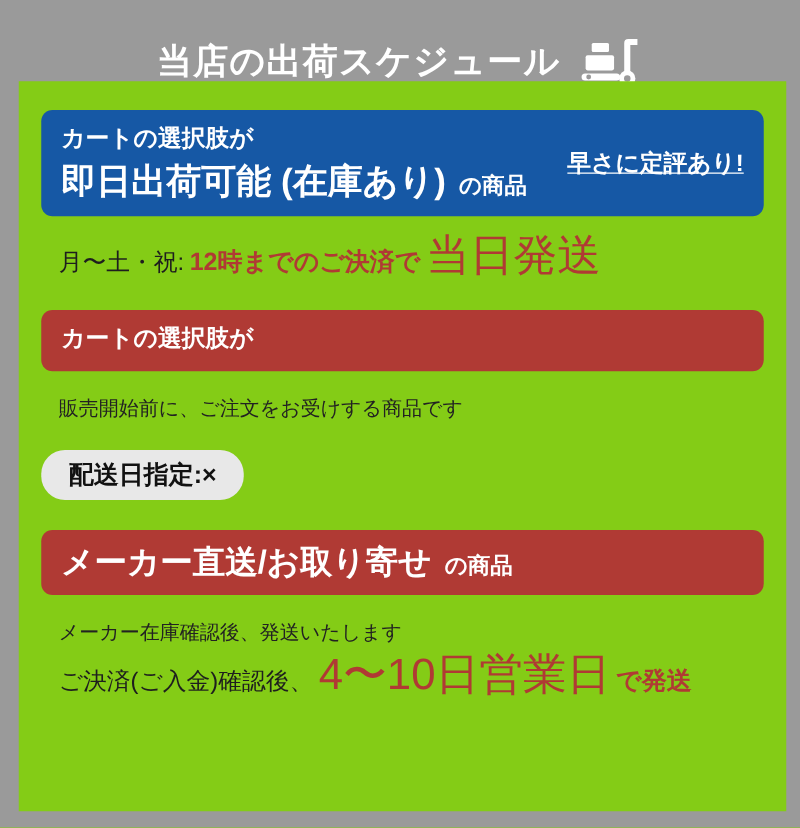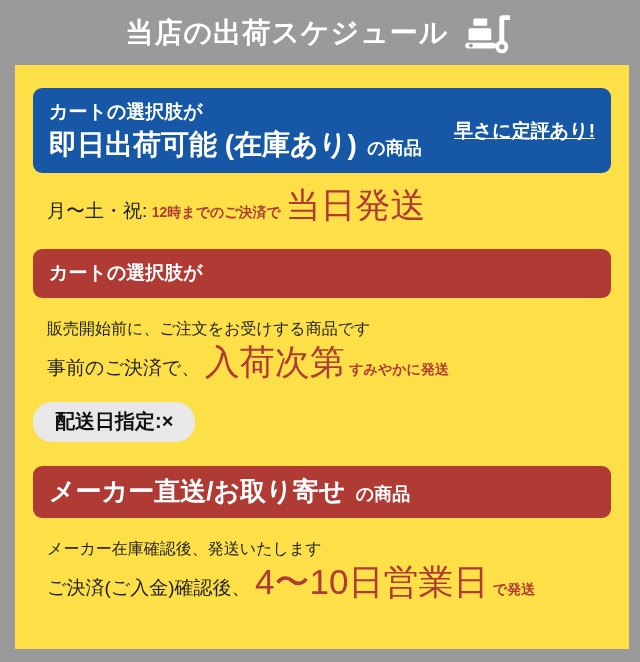--- a/index.html
+++ b/index.html
@@ -7,30 +7,31 @@
   body {
     font-family:"Liberation Sans","DejaVu Sans",sans-serif;
     background:#9a9a9a;
     position:relative;
   }
   
   .titlebar {
     height:65px;
     display:flex; align-items:center; justify-content:center;
     gap:14px;
+    margin-top:16px;
   }
   .titlebar .title-text {
     color:#ffffff; font-size:28px; font-weight:bold; letter-spacing:1px;
   }
   .titlebar .truck-icon { width:52px; height:44px; display:block; }
 
   
   .panel {
     position:absolute; left:15px; right:11px; top:65px; bottom:13px;
-    background:#fde047;
+    background:#84cc16;
     padding:23px 18px 0 18px;
   }
 
   
   .hdr-box {
     position:relative;
     border-radius:9px;
     color:#ffffff;
     padding:11px 16px 12px 16px;
   }
@@ -44,21 +45,21 @@
     position:absolute; right:16px; top:50%; transform:translateY(-50%);
     font-size:19px; font-weight:bold; color:#ffffff;text-decoration:underline;
   }
   .hdr-box.single { padding:10px 16px 11px 16px; }
 
   
   .rows { margin:15px 0 20px 14px; }
   .text-row { line-height:33px; margin-bottom:2px; }
   .lbl       { color:#1e1e1e; font-size:19px; font-weight:normal; }
   .note-row  { color:#222222; font-size:16px; font-weight:normal; line-height:32px; }
-  .red-small { color:#b03a34; font-size:14px; font-weight:bold; }
+  .red-small { color:#b03a34; font-size:20px; font-weight:bold; }
   .red-big   { color:#b03a34; font-size:35px; font-weight:normal;margin-top:16px; }
 
   
   .pill {
     display:inline-block;
     background:#e8e8e8;
     border-radius:19px;
     padding:6px 22px 7px 22px;
     font-size:20px; font-weight:bold; color:#111111;
     margin:2px 0 0 0;
@@ -105,25 +106,20 @@
       <span class="red-big">当日発送</span>
     </div>
   </div>
 
   <div class="hdr-box red">
     <div class="hdr-line1">カートの選択肢が</div>
   </div>
 
   <div class="rows" style="margin-bottom:14px;">
     <div class="note-row">販売開始前に、ご注文をお受けする商品です</div>
-    <div class="text-row">
-      <span class="lbl">事前のご決済で、</span>
-      <span class="red-big">入荷次第</span>
-      <span class="red-small">すみやかに発送</span>
-    </div>
   </div>
 
   <div class="pill-wrap">
     <span class="pill">配送日指定:×</span>
   </div>
 
   <div class="section-gap-sm"></div>
 
   <div class="hdr-box red single">
     <div class="hdr-line2" style="margin-top:0;">

